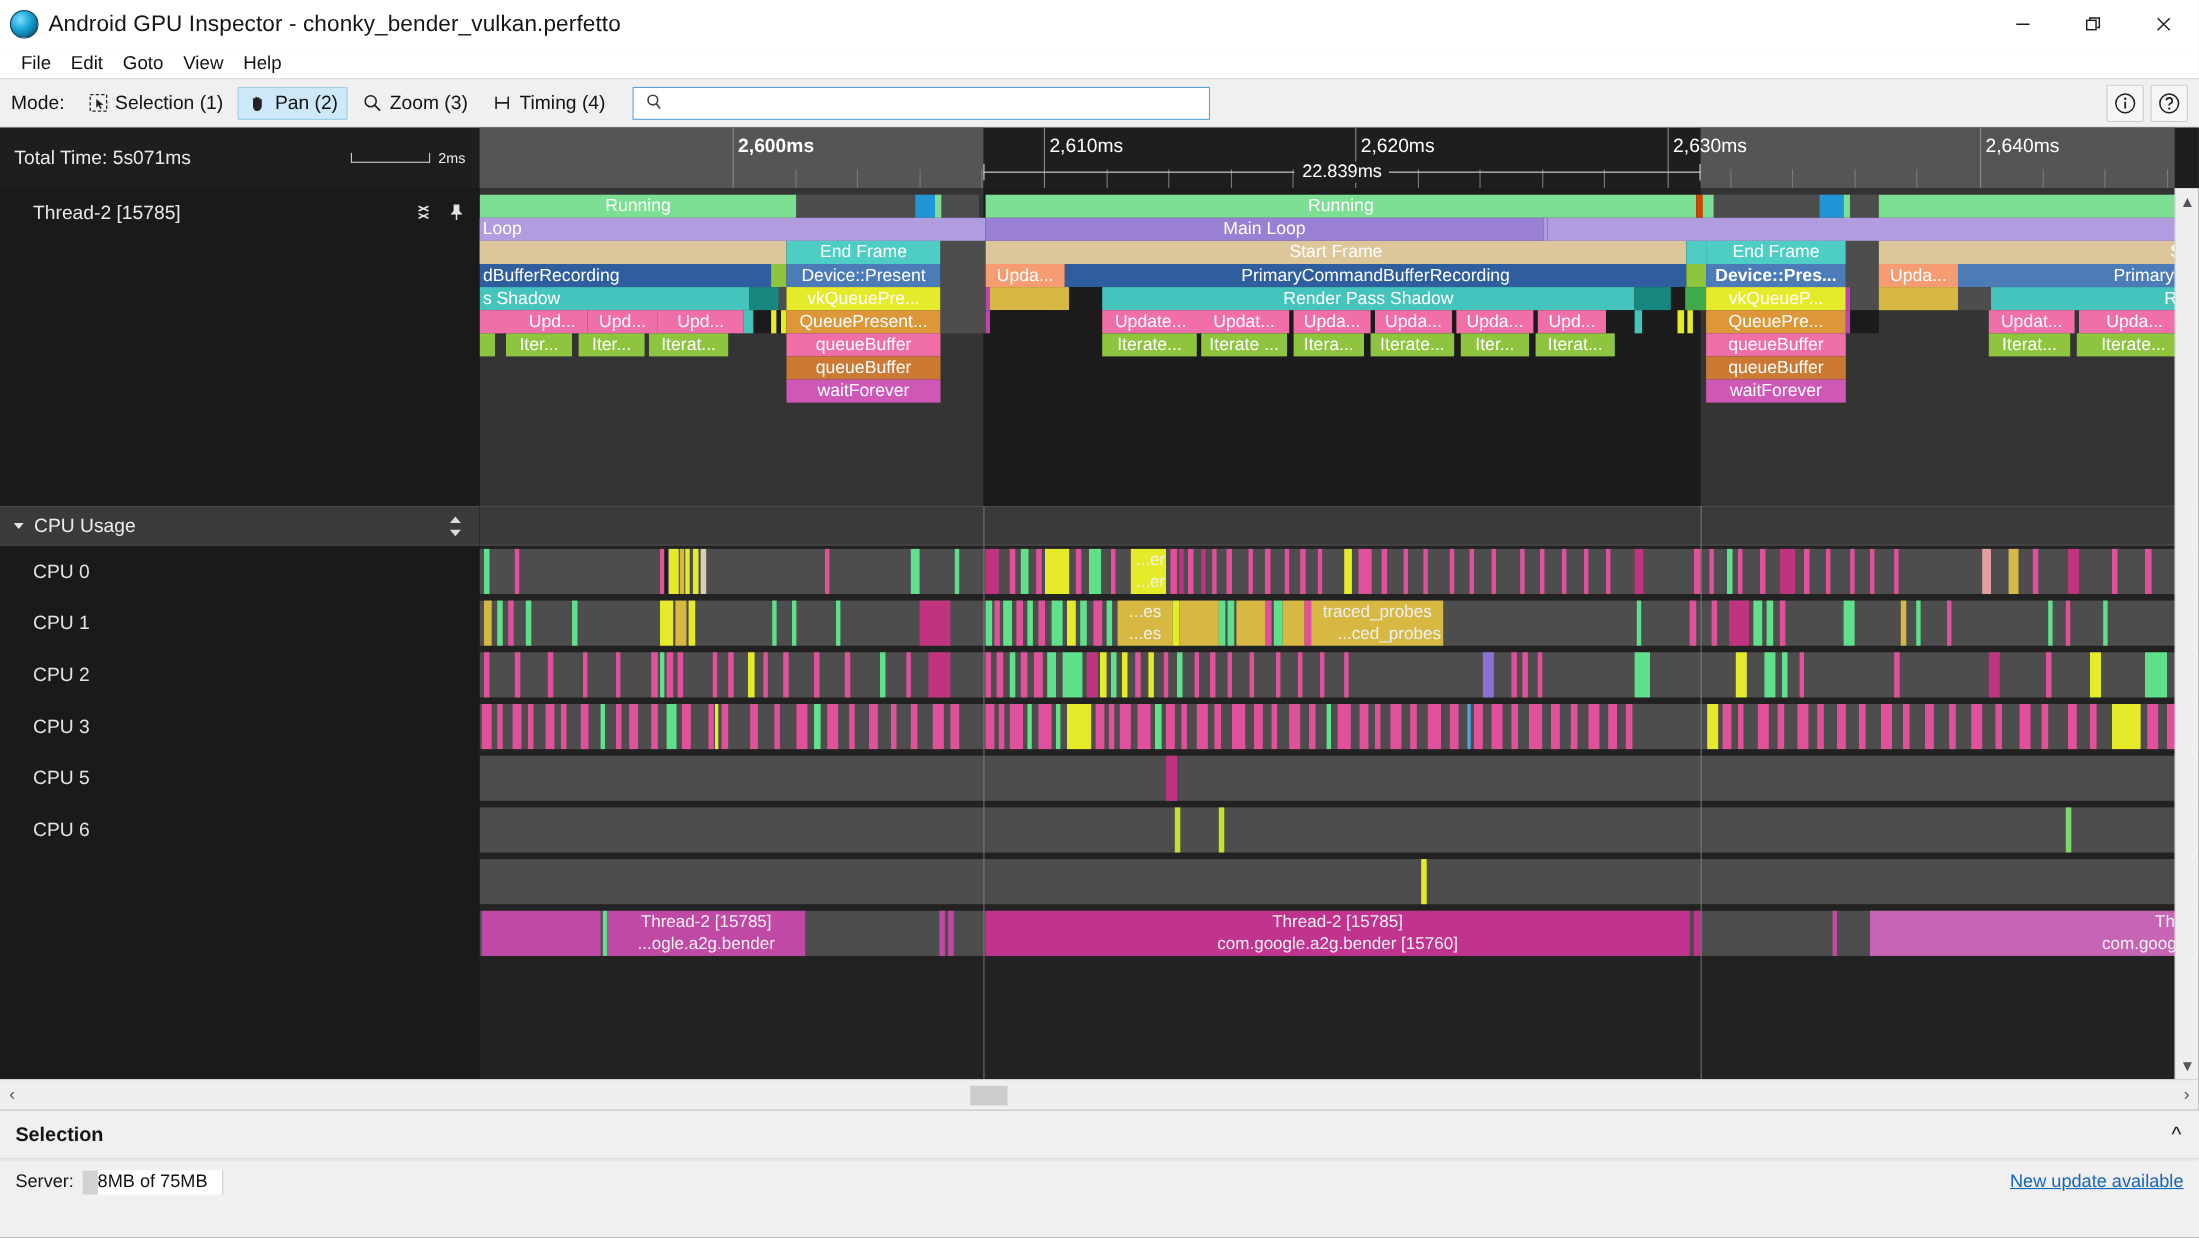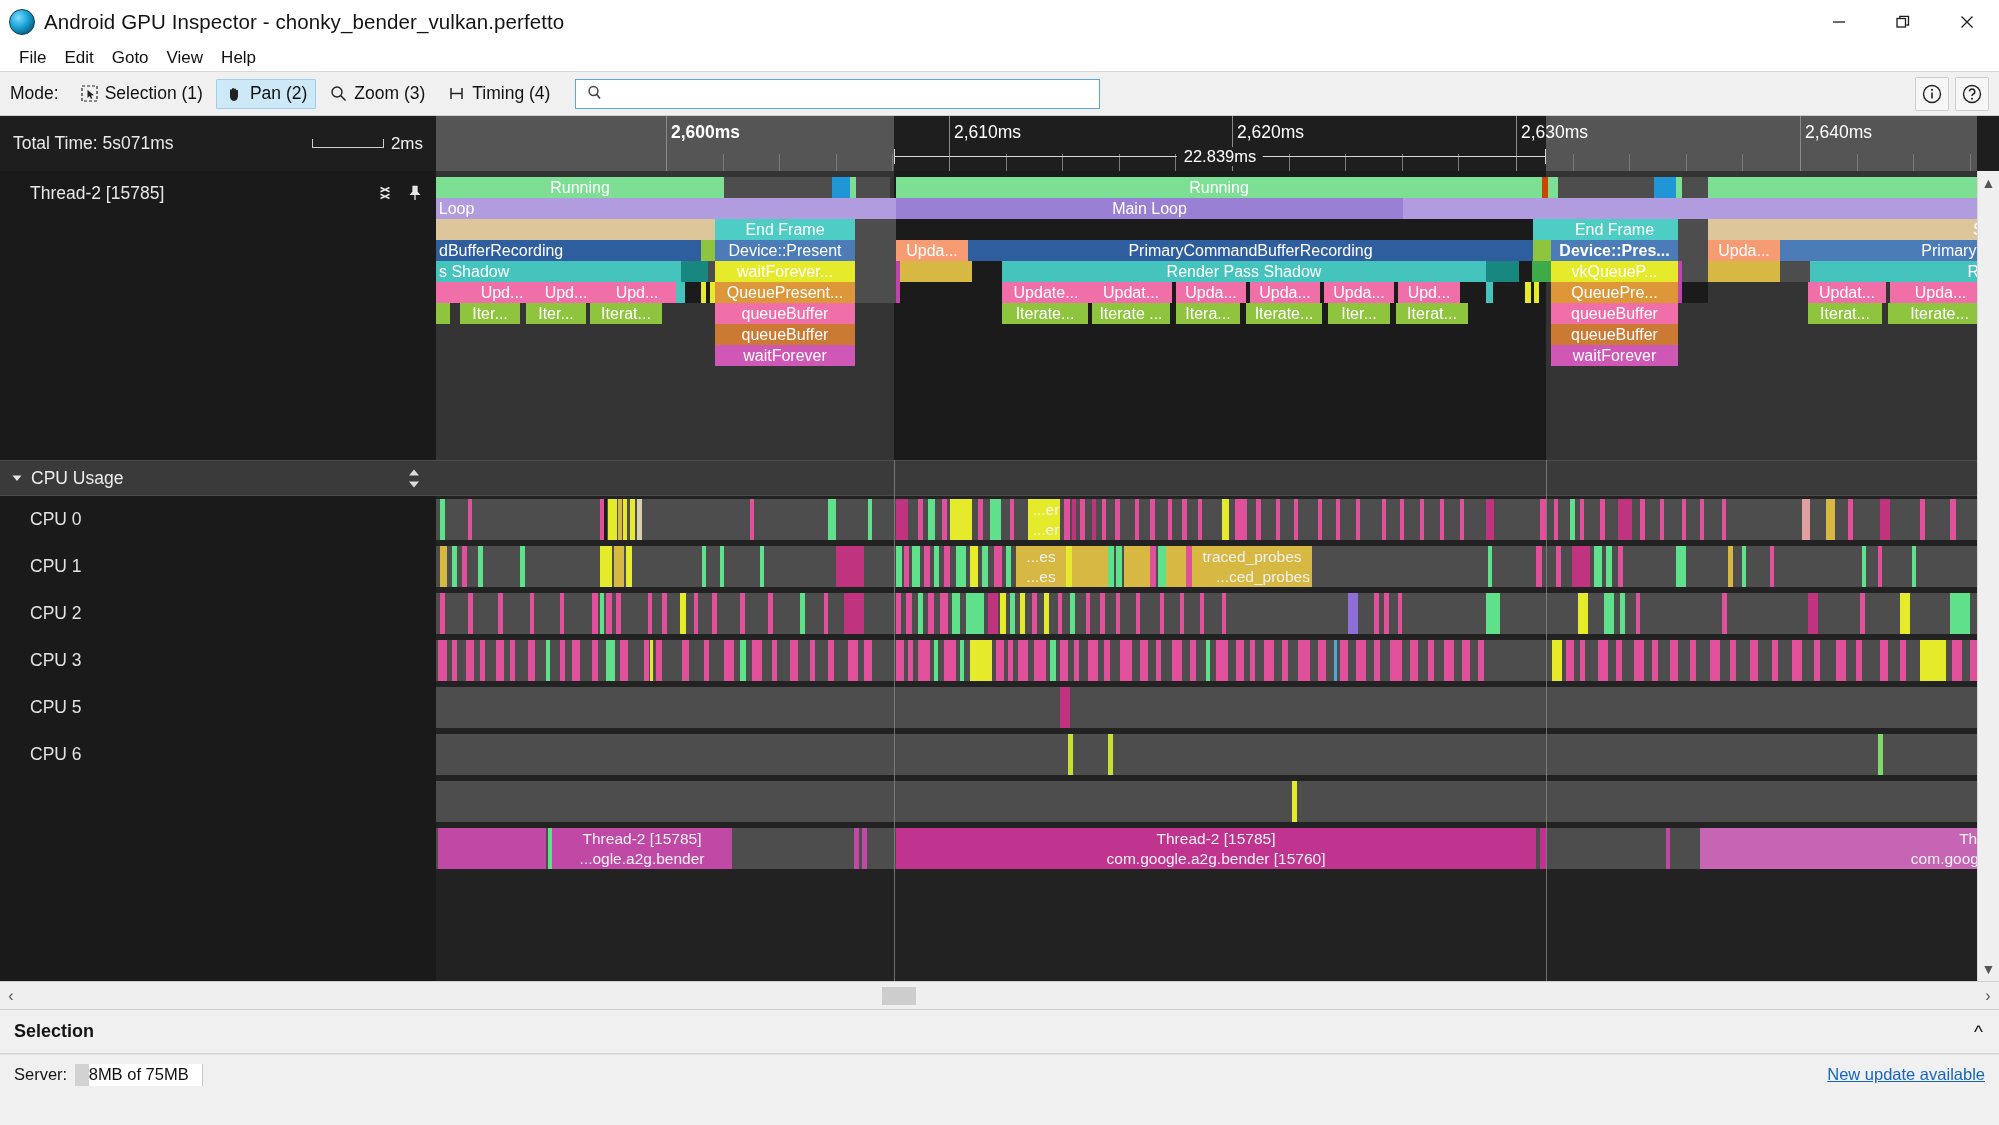--- a/index.html
+++ b/index.html
@@ -84,21 +84,21 @@
 
   
   .ruler-row { height: 55px; display: flex; flex: 0 0 55px; }
   .ruler-left {
     width: 436px; flex: 0 0 436px; background: #1e1e1e;
     display: flex; align-items: center; position: relative; padding-left: 13px;
   }
   .total-time { font-size: 17.5px; color: #e9e9e9; }
   .scalebar { position: absolute; right: 13px; display: flex; align-items: center; gap: 7px; }
   .scalebar-line { width: 72px; height: 9px; border: 1px solid #cfcfcf; border-top: none; }
-  .scalebar-txt { font-size: 17px; color: #efefef; }
+  .scalebar-txt { font-size: 13px; color: #efefef; }
   .ruler-right { flex: 1; position: relative; background: #1e1e1e; }
   .ruler-shade { position: absolute; top: 0; bottom: 0; background: #555555; }
   .rtick { position: absolute; top: 0; bottom: 0; width: 1px; background: #8a8a8a; }
   .rtick.minor { top: 38px; background: #7a7a7a; }
   .rlabel { position: absolute; top: 6px; font-size: 17.5px; color: #fff; padding-left: 5px; white-space: nowrap; }
   .span-measure { position: absolute; left: 0; top: 31px; height: 18px; }
   .span-line { position: absolute; top: 9px; height: 1px; background: #d8d8d8; }
   .span-cap { position: absolute; top: 2px; width: 1px; height: 15px; background: #d8d8d8; }
   .span-txt {
     position: absolute; top: 0px; font-size: 16.5px; color: #fff; background: #1e1e1e;
@@ -428,20 +428,23 @@
           </div>
           <div class="slice" style="left: 967px; width: 4px; background: rgb(177, 156, 223);"></div>
           <div class="slice" style="left: 971px; width: 584px; background: rgb(177, 156, 223);"></div>
         </div>
         <div class="lane" style="top: 48px; height: 21px;">
           <div class="slice" style="left: -16px; width: 295px; background: rgb(221, 199, 154); justify-content: flex-start;"></div>
           <div class="slice" style="left: 279px; width: 140px; background: rgb(78, 205, 196);">
             <span>End Frame</span>
           </div>
           <div class="slice" style="left: 419px; width: 41px; background: rgb(77, 77, 77);"></div>
+          <div class="slice" style="left: 460px; width: 637px; background: rgb(221, 199, 154);">
+            <span>Start Frame</span>
+          </div>
           <div class="slice" style="left: 1097px; width: 18px; background: rgb(78, 205, 196);"></div>
           <div class="slice" style="left: 1115px; width: 127px; background: rgb(78, 205, 196);">
             <span>End Frame</span>
           </div>
           <div class="slice" style="left: 1242px; width: 30px; background: rgb(77, 77, 77);"></div>
           <div class="slice" style="left: 1272px; width: 283px; background: rgb(221, 199, 154); justify-content: flex-end;">
             <span>St</span>
           </div>
         </div>
         <div class="lane" style="top: 69px; height: 21px;">
@@ -472,21 +475,21 @@
           </div>
         </div>
         <div class="lane" style="top: 90px; height: 21px;">
           <div class="slice" style="left: 0px; width: 245px; background: rgb(69, 196, 189); justify-content: flex-start;">
             <span>s Shadow</span>
           </div>
           <div class="slice" style="left: 245px; width: 27px; background: rgb(23, 135, 127);"></div>
           <div class="slice" style="left: 272px; width: 8px; background: rgb(77, 77, 77);"></div>
           <div class="slice" style="left: 280px; width: 11px; background: rgb(63, 170, 74);"></div>
           <div class="slice" style="left: 279px; width: 140px; background: rgb(229, 234, 42);">
-            <span>waitForever...</span>
+            <span>vkQueuePre...</span>
           </div>
           <div class="slice" style="left: 419px; width: 41px; background: rgb(77, 77, 77);"></div>
           <div class="slice" style="left: 460px; width: 4px; background: rgb(192, 68, 176);"></div>
           <div class="slice" style="left: 464px; width: 72px; background: rgb(214, 184, 66);"></div>
           <div class="slice" style="left: 536px; width: 30px; background: rgb(27, 27, 27);"></div>
           <div class="slice" style="left: 566px; width: 484px; background: rgb(69, 196, 189);">
             <span>Render Pass Shadow</span>
           </div>
           <div class="slice" style="left: 1050px; width: 33px; background: rgb(23, 135, 127);"></div>
           <div class="slice" style="left: 1083px; width: 13px; background: rgb(27, 27, 27);"></div>

